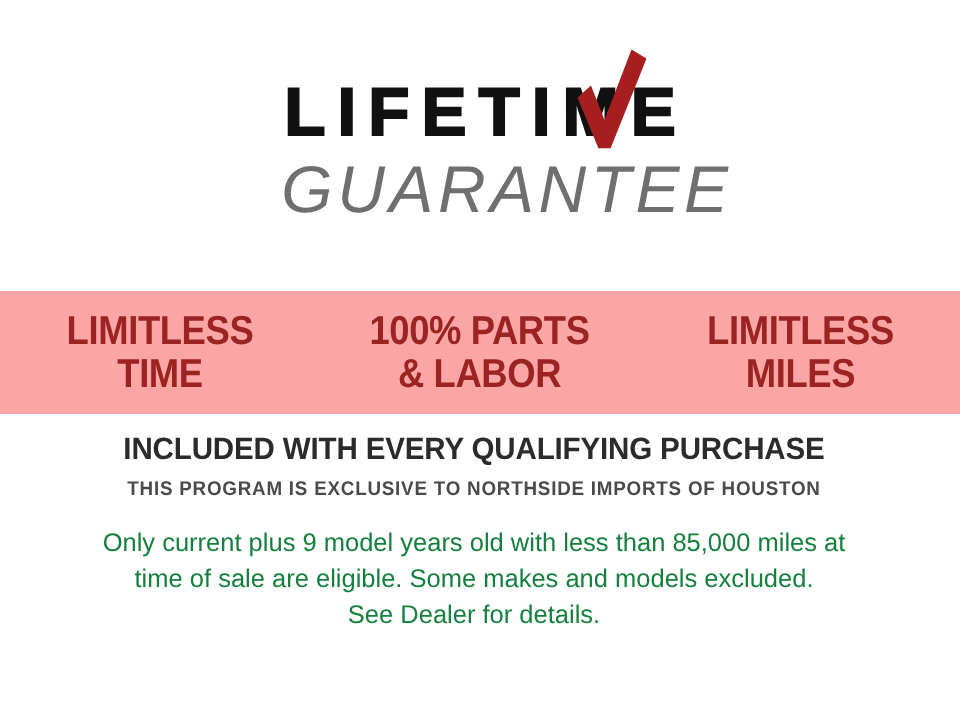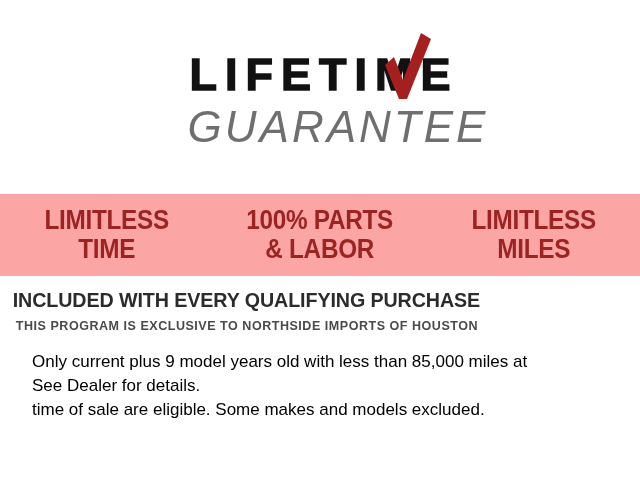--- a/index.html
+++ b/index.html
@@ -97,20 +97,21 @@
   }
   .band-col .l1 { display: block; }
   .band-col .l2 { display: block; }
 
   
   .lower {
     position: absolute;
     top: 288px;
     left: 0;
     width: 632px;
+    text-align: center;
     color: #333333;
   }
 
   .headline {
     font-family: "Liberation Sans", sans-serif;
     font-weight: bold;
     font-size: 20.5px;
     letter-spacing: -0.1px;
     color: #2b2b2b;
     transform: scaleX(0.96);
@@ -126,21 +127,21 @@
     margin-top: 6px;
     transform: scaleX(0.95);
     white-space: nowrap;
   }
 
   .fineprint {
     font-family: "Liberation Sans", sans-serif;
     font-weight: normal;
     font-size: 17px;
     line-height: 1.42;
-    color: #000000;
+    color: #15803d;
     margin: 17px auto 0 auto;
     width: 568px;
   }
   .fineprint .fp-line { display: block; }
 </style>
 </head>
 <body>
 
 <div id="ad">
 
@@ -169,18 +170,18 @@
       <span class="l1">LIMITLESS</span>
       <span class="l2">MILES</span>
     </div>
   </div>
 
   <div class="lower">
     <div class="headline">INCLUDED WITH EVERY QUALIFYING PURCHASE</div>
     <div class="subline">THIS PROGRAM IS EXCLUSIVE TO NORTHSIDE IMPORTS OF HOUSTON</div>
     <div class="fineprint">
       <span class="fp-line">Only current plus 9 model years old with less than 85,000 miles at</span>
+      <span class="fp-line">time of sale are eligible. Some makes and models excluded.</span>
       <span class="fp-line">See Dealer for details.</span>
-      <span class="fp-line">time of sale are eligible. Some makes and models excluded.</span>
     </div>
   </div>
 
 </div>
 
 </body></html>

